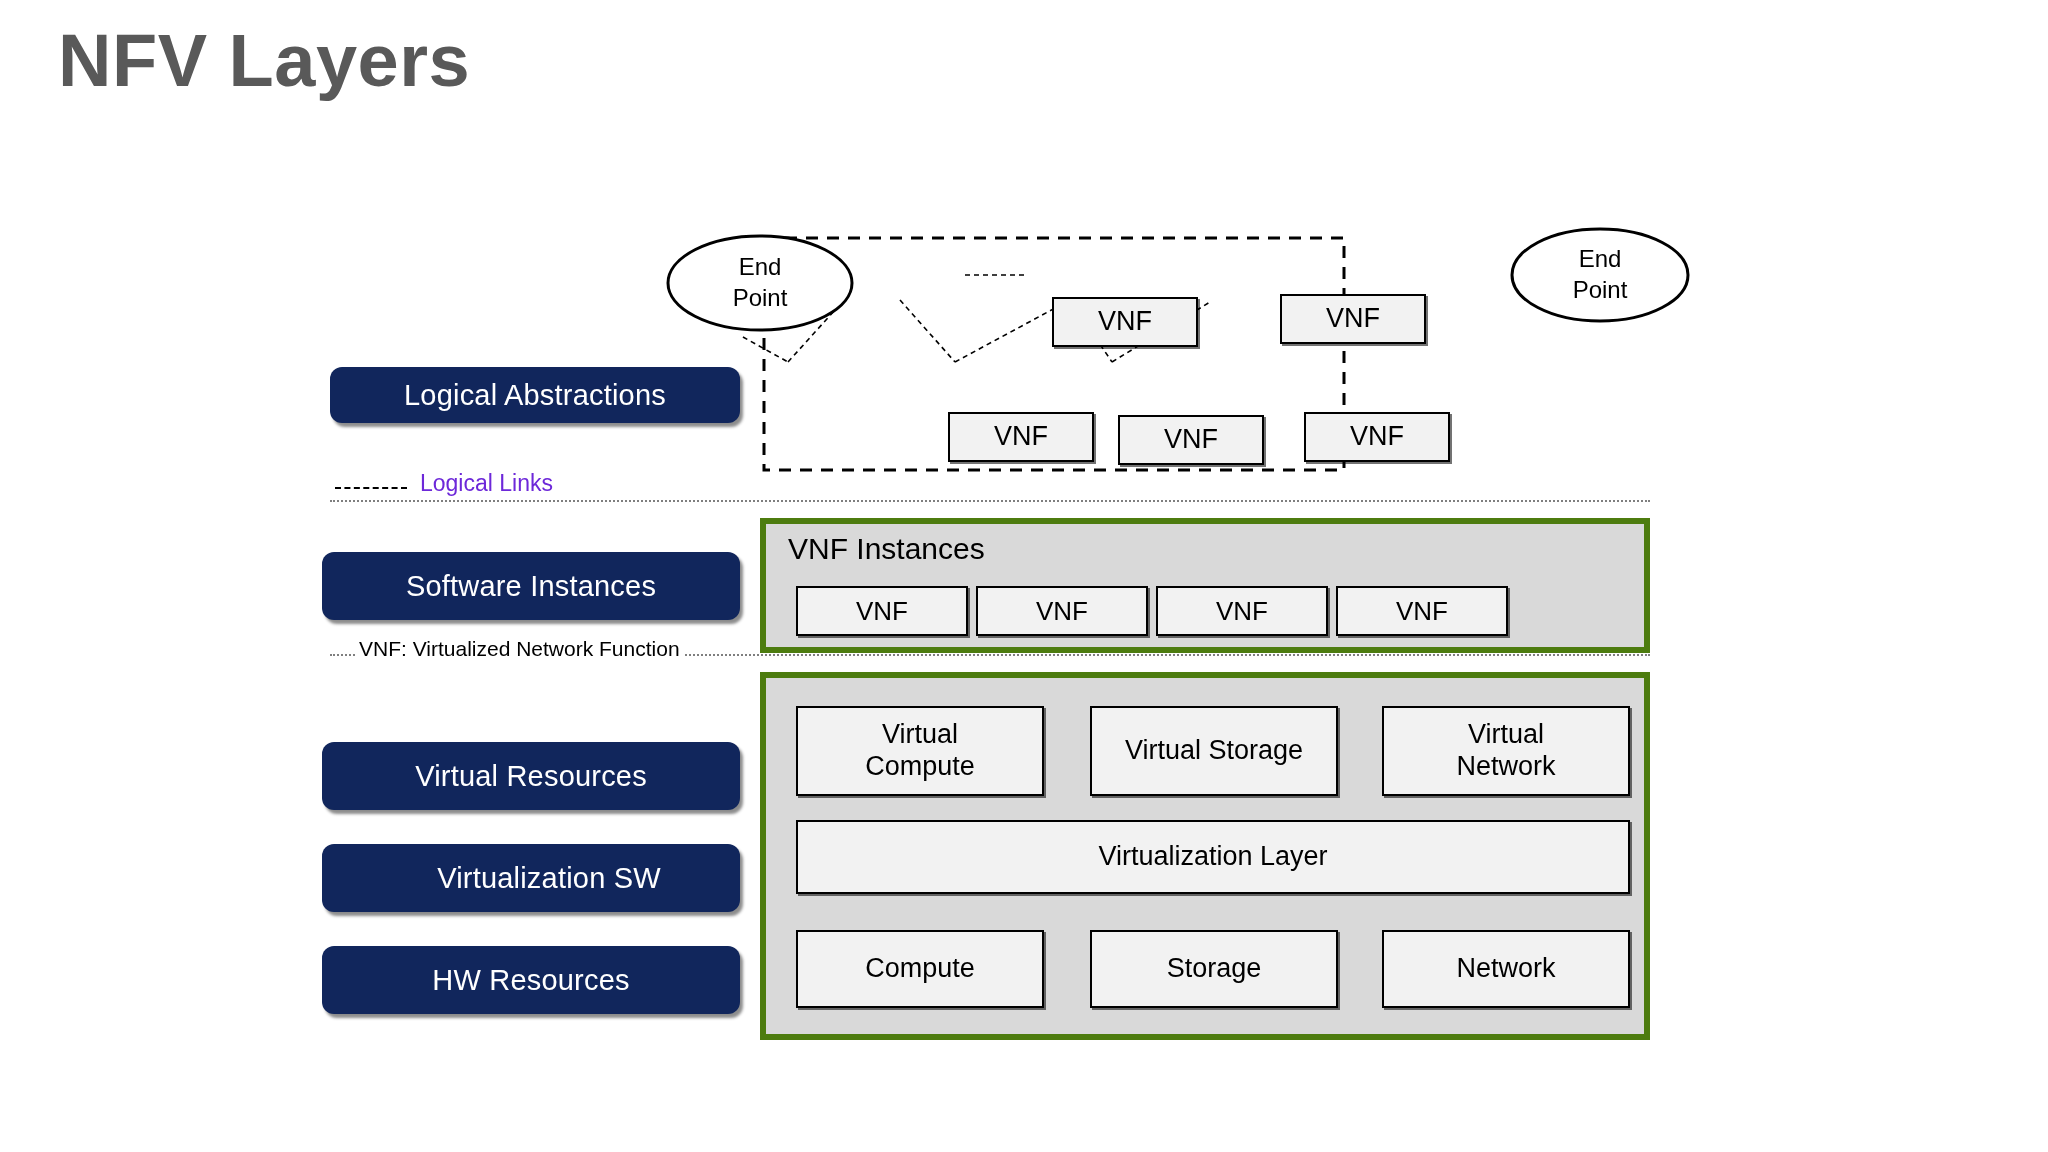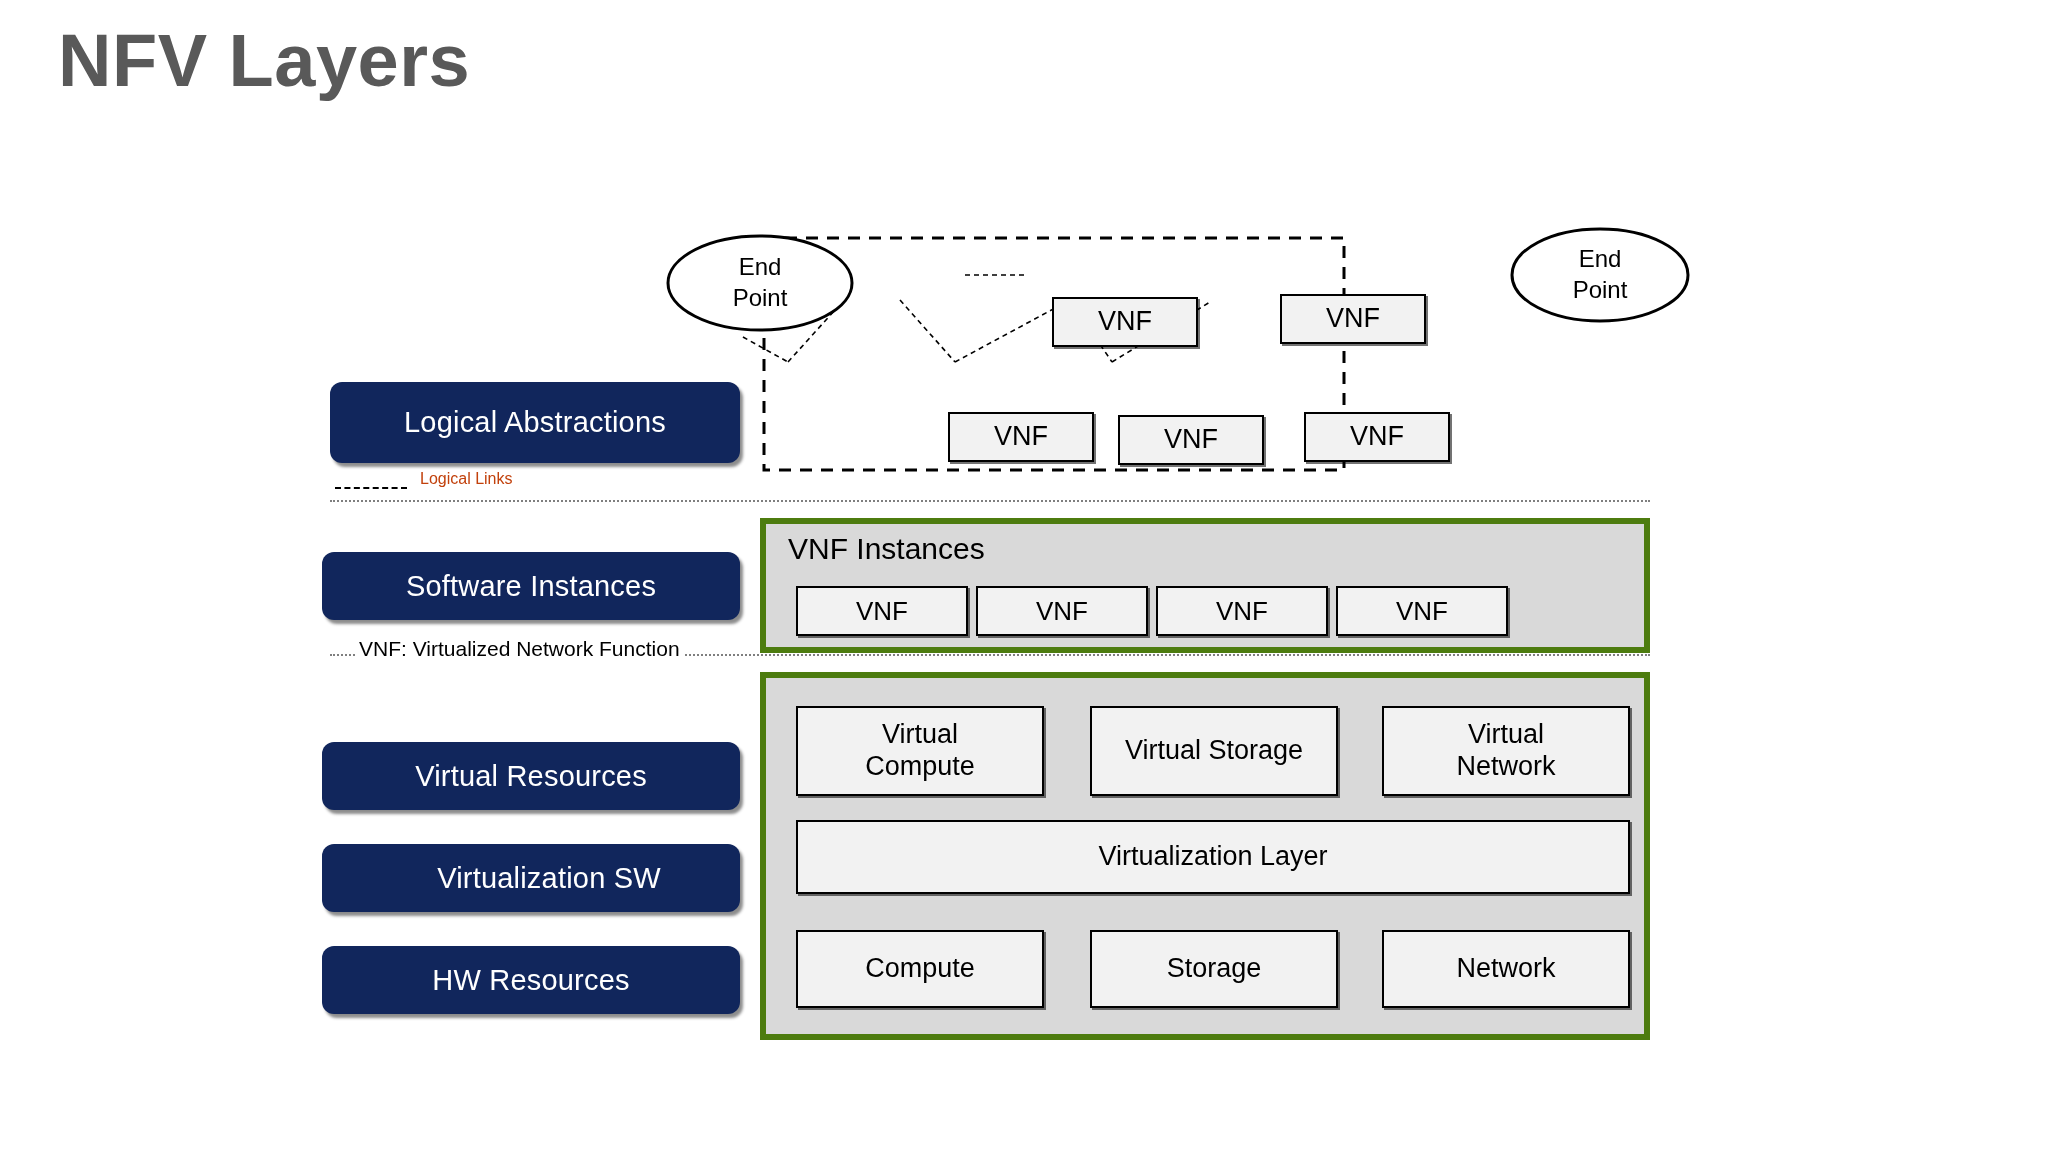--- a/index.html
+++ b/index.html
@@ -31,31 +31,31 @@
     box-shadow:3px 4px 3px rgba(0,0,0,0.45);
     color:#ffffff;
     display:flex;
     align-items:center;
     justify-content:center;
     font-size:29px;
     font-weight:400;
     letter-spacing:0.2px;
     box-sizing:border-box;
   }
-  #pill-logical-abstractions{left:330px;top:367px;width:410px;height:81px;margin-top:15px;}
+  #pill-logical-abstractions{left:330px;top:367px;width:410px;height:56px;}
   #pill-software-instances  {left:322px;top:552px;width:418px;height:68px;}
   #pill-virtual-resources   {left:322px;top:742px;width:418px;height:68px;}
   #pill-virtualization-sw   {left:322px;top:844px;width:418px;height:68px;padding-left:36px;}
   #pill-hw-resources        {left:322px;top:946px;width:418px;height:68px;}
 
   
   #legend-logical-links{
     position:absolute;
     left:420px;top:470px;
-    font-size:16px;color:#c2410c;
+    font-size:23px;color:#6d28d9;
     white-space:nowrap;
   }
   #legend-dash-sample{
     position:absolute;
     left:335px;top:487px;
     width:72px;height:0;
     border-top:2px dashed #000;
   }
   #caption-vnf-abbrev{
     position:absolute;

